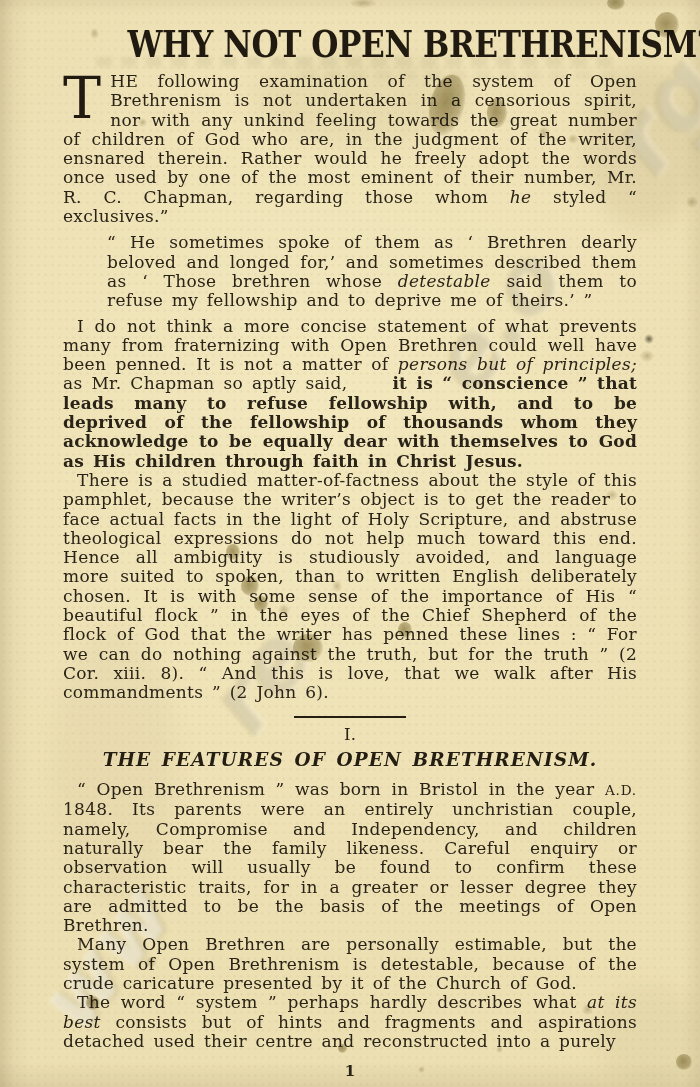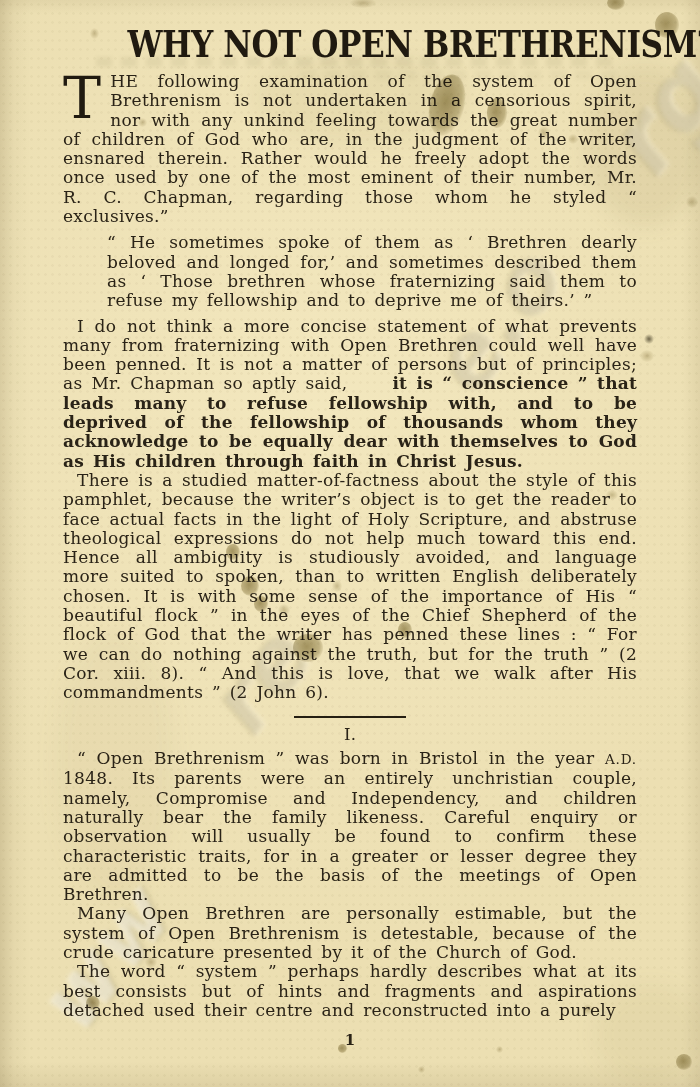--- a/index.html
+++ b/index.html
@@ -65,21 +65,21 @@
   }
   p.body{margin:0;}
   .indent{text-indent:14px;}
   .dropcap{
     float:left;font-size:57px;line-height:46px;font-weight:normal;
     padding:3px 9px 0 0;color:#201a10;
   }
   blockquote.quote{
     margin:7px 0 6px 44px;padding:0;
   }
-  .seg-i{margin-top:36px;}
+  .seg-i{font-style:italic;margin-top:36px;}
   .seg-b{font-weight:bold;letter-spacing:.2px;margin-left:36px;}
   .seg-sc{font-size:.8em;letter-spacing:.8px;}
   .divider{width:112px;height:2.6px;background:#241e12;margin:13px auto 7px;}
   .sec-num{text-align:center;font-size:16.5px;margin:0 0 5px;}
   h2.sec-head{
     text-align:center;font-style:italic;font-weight:600;font-size:18.5px;
     letter-spacing:1.1px;word-spacing:3px;margin:0 0 10px;color:#241e12;
   }
   .page-num{text-align:center;font-weight:bold;font-size:15px;margin-top:11px;letter-spacing:0;}
 </style>
@@ -102,28 +102,29 @@
 
   <div class="ghostline" style="left:96px;top:57px;width:524px;opacity:.16;"></div>
   <div class="ghostline" style="left:300px;top:70px;width:320px;opacity:.09;"></div>
 
   <main class="text-block">
 
     <h1 class="title"><span class="squeeze">WHY NOT OPEN BRETHRENISM?</span></h1>
 
     <p class="body"><span class="dropcap">T</span><span><span>HE following examination of the system of Open Brethrenism is not undertaken in a censorious spirit, nor with any unkind feeling towards the great number of children of God who are, in the judgment of the writer, ensnared therein.  Rather would he freely adopt the words once used by one of the most eminent of their number, Mr. R. C. Chapman, regarding those whom </span><span class="seg-i">he</span><span> styled “ exclusives.”</span></span></p>
 
-    <blockquote class="body quote"><span>“ He sometimes spoke of them as ‘ Brethren dearly beloved and longed for,’ and sometimes described them as ‘ Those brethren whose </span><span class="seg-i">fraternizing</span><span> said them to refuse my fellowship and to deprive me of theirs.’ ”</span></blockquote>
+    <blockquote class="body quote"><span>“ He sometimes spoke of them as ‘ Brethren dearly beloved and longed for,’ and sometimes described them as ‘ Those brethren whose </span><span class="seg-i">detestable</span><span> said them to refuse my fellowship and to deprive me of theirs.’ ”</span></blockquote>
 
     <p class="body indent"><span>I do not think a more concise statement of what prevents many from fraternizing with Open Brethren could well have been penned.  It is not a matter of </span><span class="seg-i">persons but of principles;</span><span> as Mr. Chapman so aptly said,  </span><span class="seg-b">it is “ conscience ” that leads many to refuse fellowship with, and to be deprived of the fellowship of thousands whom they acknowledge to be equally dear with themselves to God as His children through faith in Christ Jesus.</span></p>
 
     <p class="body indent"><span>There is a studied matter-of-factness about the style of this pamphlet, because the writer’s object is to get the reader to face actual facts in the light of Holy Scripture, and abstruse theological expressions do not help much toward this end.  Hence all ambiguity is studiously avoided, and language more suited to spoken, than to written English deliberately chosen.  It is with some sense of the importance of His “ beautiful flock ” in the eyes of the Chief Shepherd of the flock of God that the writer has penned these lines : “ For we can do nothing against the truth, but for the truth ” (2 Cor. xiii. 8).  “ And this is love, that we walk after His commandments ” (2 John 6).</span></p>
 
     <div class="divider"></div>
     <div class="sec-num">I.</div>
+    <h2 class="sec-head">THE FEATURES OF OPEN BRETHRENISM.</h2>
 
     <p class="body indent"><span>“ Open Brethrenism ” was born in Bristol in the year </span><span class="seg-sc">A.D.</span><span> 1848.  Its parents were an entirely unchristian couple, namely, Compromise and Independency, and children naturally bear the family likeness.  Careful enquiry or observation will usually be found to confirm these characteristic traits, for in a greater or lesser degree they are admitted to be the basis of the meetings of Open Brethren.</span></p>
 
     <p class="body indent"><span>Many Open Brethren are personally estimable, but the system of Open Brethrenism is detestable, because of the crude caricature presented by it of the Church of God.</span></p>
 
     <p class="body indent"><span>The word “ system ” perhaps hardly describes what </span><span class="seg-i">at its best</span><span> consists but of hints and fragments and aspirations detached used their centre and reconstructed into a purely</span></p>
 
     <div class="page-num">1</div>
   </main>
 

